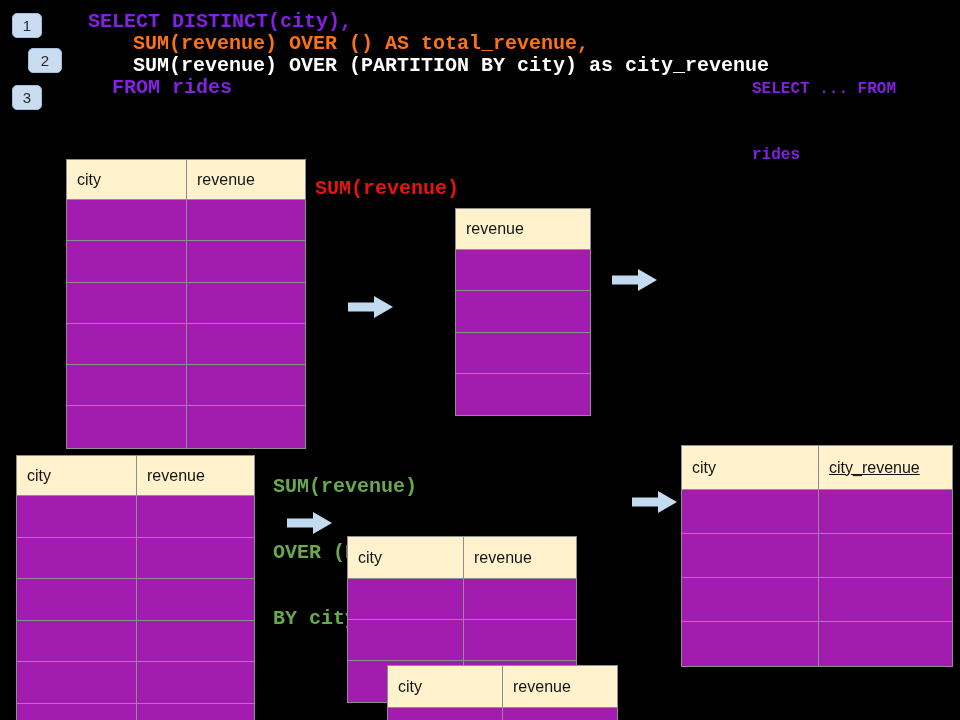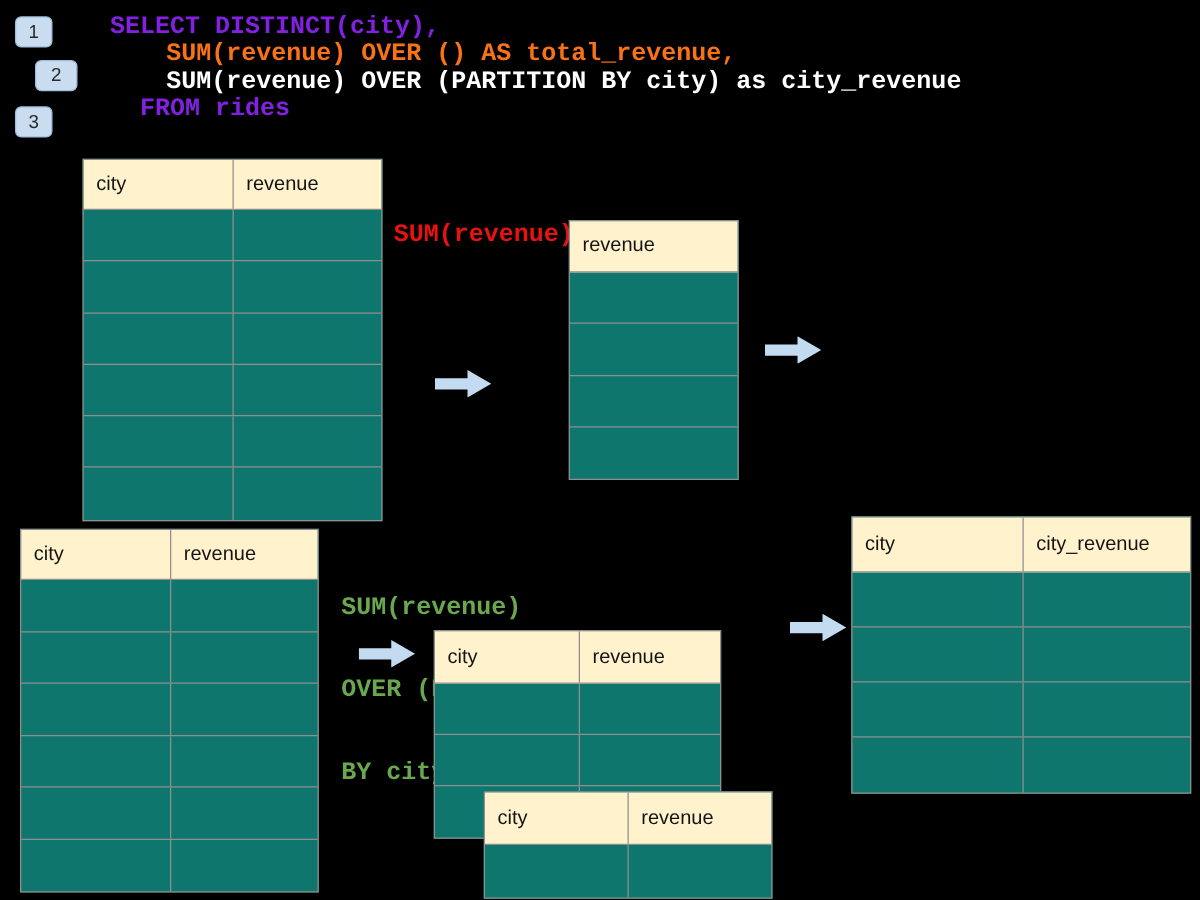--- a/index.html
+++ b/index.html
@@ -20,21 +20,21 @@
 
   
   .badge{position:absolute;background:var(--badge_bg);border:1px solid var(--badge_border);
          border-radius:5px;display:flex;align-items:center;justify-content:center;
          font-size:15px;color:#2a2a2a;box-sizing:border-box;}
   .badge-1{left:12px;top:13px;width:30px;height:25px;}
   .badge-2{left:28px;top:48px;width:34px;height:25px;}
   .badge-3{left:12px;top:85px;width:30px;height:25px;}
 
   
-  .tbl{position:absolute;border:1px solid var(--border);box-sizing:border-box;background:#0f766e;}
+  .tbl{position:absolute;border:1px solid var(--border);box-sizing:border-box;background:#a21caf;margin-top:32px;}
   .trow{display:flex;border-bottom:1px solid var(--border);box-sizing:border-box;}
   .trow:last-child{border-bottom:none;}
   .trow.thead{background:var(--header_bg);}
   .tcell{box-sizing:border-box;border-right:1px solid var(--border);display:flex;
          align-items:center;padding-left:10px;font-size:16px;color:#141414;overflow:hidden;}
   .tcell:last-child{border-right:none;}
 
   .t-a{left:66px;top:127px;width:240px;}
   .t-a .thead{height:40px;} .t-a .trow:not(.thead){height:41.3px;}
   .t-a .tcell:nth-child(1){width:120px;} .t-a .tcell:nth-child(2){flex:1;}
@@ -50,21 +50,21 @@
   .t-d{left:347px;top:504px;width:230px;}
   .t-d .thead{height:42px;} .t-d .trow:not(.thead){height:41px;}
   .t-d .tcell:nth-child(1){width:116px;} .t-d .tcell:nth-child(2){flex:1;}
 
   .t-e{left:387px;top:633px;width:231px;z-index:5;}
   .t-e .thead{height:42px;} .t-e .trow:not(.thead){height:42px;}
   .t-e .tcell:nth-child(1){width:115px;} .t-e .tcell:nth-child(2){flex:1;}
 
   .t-f{left:681px;top:413px;width:272px;}
   .t-f .thead{height:44px;} .t-f .trow:not(.thead){height:44px;}
-  .t-f .tcell:nth-child(1){width:137px;} .t-f .tcell:nth-child(2){flex:1;}
+  .t-f .tcell:nth-child(1){width:137px;} .t-f .tcell:nth-child(2){flex:1;text-decoration:underline;}
 
   
   .arrow{position:absolute;width:45px;height:22px;}
   .arrow polygon{fill:var(--arrow);}
   .arrow-1{left:348px;top:296px;}
   .arrow-2{left:612px;top:269px;}
   .arrow-3{left:287px;top:512px;}
   .arrow-4{left:632px;top:491px;}
 </style>
 </head>
@@ -74,20 +74,24 @@
 
   <div class="badge badge-1">1</div>
   <div class="badge badge-2">2</div>
   <div class="badge badge-3">3</div>
 
   <div class="mono sql-l0" style="color: rgb(130, 33, 226);">SELECT DISTINCT(city),</div>
   <div class="mono sql-l1" style="color: #f97316;">SUM(revenue) OVER () AS total_revenue,</div>
   <div class="mono sql-l2" style="color: #ffffff;">SUM(revenue) OVER (PARTITION BY city) as city_revenue</div>
   <div class="mono sql-l3" style="color: rgb(130, 33, 226);">FROM rides</div>
 
+  <div class="mono side-note" style="color: rgb(130, 33, 226);">
+    <div>SELECT ... FROM</div>
+    <div>rides</div>
+  </div>
 
   <div class="mono ann-total" style="color: rgb(232, 18, 18);">
     <div>SUM(revenue)</div>
   </div>
 
   <div class="mono ann-part" style="color: rgb(106, 168, 79);">
     <div>SUM(revenue)</div>
     <div>OVER (PARTITION</div>
     <div>BY city)</div>
   </div>

